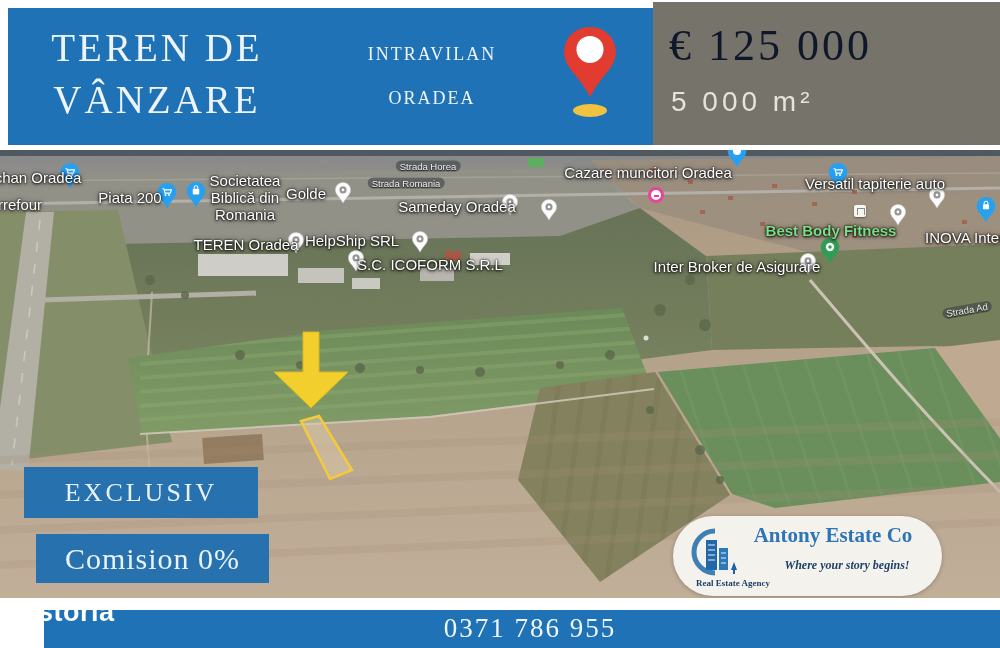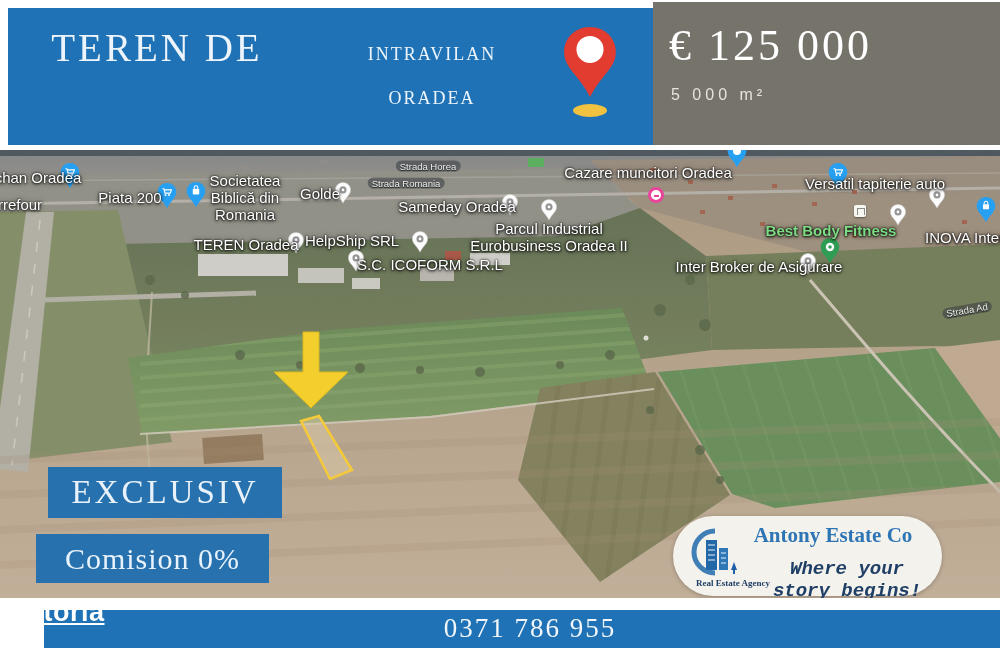--- a/index.html
+++ b/index.html
@@ -14,22 +14,22 @@
   .banner-sub{position:absolute;left:318px;top:24px;width:212px;height:92px;
     font-family:"Liberation Serif",serif;color:#edf4fb;font-size:18px;line-height:44px;
     letter-spacing:2px;text-align:center;}
   .banner-pin{position:absolute;left:553px;top:14px;width:58px;height:80px;}
   .banner-pin-shadow{position:absolute;left:565px;top:96px;width:34px;height:13px;
     border-radius:50%;background:#f0c23f;}
 
   
   .price-box{position:absolute;left:653px;top:2px;width:347px;height:143px;background:#75736a;}
   .price-amount{position:absolute;left:16px;top:18px;font-family:"Liberation Serif",serif;
-    color:#ffffff;font-size:44px;letter-spacing:3px;}
-  .price-area{position:absolute;left:18px;top:84px;color:#e6e4db;font-size:16px;
+    color:#0f172a;font-size:44px;letter-spacing:3px;}
+  .price-area{position:absolute;left:18px;top:84px;color:#e6e4db;font-size:28px;
     font-weight:300;letter-spacing:4px;}
 
   
   .map{position:absolute;left:0;top:150px;width:1000px;height:448px;overflow:hidden;background:#9b8e7c;}
   .map svg.terrain{position:absolute;left:0;top:0;}
   .overlay-svg{position:absolute;left:0;top:0;pointer-events:none;}
 
   .mlabel{position:absolute;transform:translate(-50%,-50%);white-space:nowrap;text-align:center;
     font-size:15px;color:#ffffff;z-index:4;
     text-shadow:0 0 2px rgba(0,0,0,.95),0 1px 3px rgba(0,0,0,.85),0 0 5px rgba(0,0,0,.6);}
@@ -42,54 +42,55 @@
     background:#ffffff;border:3px solid #e9459a;border-radius:50%;box-sizing:border-box;}
   .pink-poi span{position:absolute;left:3px;top:4.5px;width:5px;height:2.5px;background:#e9459a;}
   .sq-poi{position:absolute;transform:translate(-50%,-50%);width:12px;height:12px;z-index:3;
     background:#f6f6f3;border-radius:2px;box-shadow:0 1px 2px rgba(0,0,0,.4);}
   .sq-poi span{position:absolute;left:2.5px;top:3px;width:6.5px;height:5.5px;
     border:1.5px solid #8b8b88;border-bottom:none;}
 
   
   .ribbon{position:absolute;background:#2671ae;color:#e9f2fa;z-index:6;
     font-family:"Liberation Serif",serif;text-align:center;}
-  .ribbon.exclusiv{left:48px;top:467px;width:234px;height:51px;font-size:33px;
+  .ribbon.exclusiv{left:24px;top:467px;width:234px;height:51px;font-size:26px;
     line-height:51px;letter-spacing:3px;}
   .ribbon.comision{left:36px;top:534px;width:233px;height:49px;font-size:30px;
     line-height:49px;letter-spacing:1px;}
 
   
   .agency{position:absolute;left:673px;top:516px;width:269px;height:80px;z-index:6;
     background:#f4f2ec;border-radius:40px;box-shadow:0 1px 4px rgba(0,0,0,.25);}
   .agency-name{position:absolute;left:60px;top:7px;width:200px;text-align:center;
     font-family:"Liberation Serif",serif;font-weight:bold;font-size:21px;color:#2e75b6;}
   .agency-tagline{position:absolute;left:88px;top:42px;width:172px;text-align:center;
-    font-family:Liberation Mono, monospace;font-style:italic;font-weight:bold;
-    font-size:19px;color:#1f3f66;}
+    font-family:Liberation Serif, serif;font-style:italic;font-weight:bold;
+    font-size:12px;color:#1f3f66;}
   .agency-label{position:absolute;left:10px;top:62px;width:100px;text-align:center;
     font-family:"Liberation Serif",serif;font-weight:bold;font-size:9px;color:#1f3f66;}
   .agency-logo{position:absolute;left:16px;top:12px;}
 
   
   .footer-gap{position:absolute;left:0;top:598px;width:1000px;height:12px;background:#ffffff;z-index:7;}
   .footer-bar{position:absolute;left:0;top:610px;width:1000px;height:38px;background:#1e72b5;z-index:7;margin-left:44px;}
   .footer-phone{position:absolute;left:0;right:28px;top:0;height:38px;line-height:36px;
     text-align:center;font-family:"Liberation Serif",serif;font-size:27px;
     letter-spacing:2px;color:#f2f6fa;}
-  .storia{position:absolute;left:28px;top:597px;z-index:8;color:#ffffff;
-    font-size:27px;font-weight:800;letter-spacing:.5px;text-decoration:underline;}
+  .storia{position:absolute;left:38px;top:597px;z-index:8;color:#ffffff;
+    font-size:27px;font-weight:800;letter-spacing:.5px;}
 </style>
 </head>
 <body>
 
 <div class="page">
 
   <div class="banner">
     <div class="banner-title">
       <div>TEREN DE</div>
+      <div>VÂNZARE</div>
     </div>
     <div class="banner-sub">
       <div>INTRAVILAN</div>
       <div>ORADEA</div>
     </div>
     <div class="banner-pin-shadow"></div>
     <svg class="banner-pin" viewBox="0 0 24 32">
       <path d="M12 1.5C5.9 1.5 1.3 6.1 1.3 11.9c0 4.3 2.5 7 5.1 10.2 2 2.4 3.9 5 5.6 8.4 1.7-3.4 3.6-6 5.6-8.4 2.6-3.2 5.1-5.9 5.1-10.2C22.7 6.1 18.1 1.5 12 1.5Z" fill="#e23c31"></path>
       <circle cx="12" cy="10.8" r="5.6" fill="#ffffff"></circle>
     </svg>
@@ -340,33 +341,32 @@
         <span></span>
       </div>
     <div class="sq-poi" style="left:860px;top:61px">
         <span></span>
       </div>
 
     <div class="mlabel" style="left:38px;top:27px">chan Oradea</div>
     <div class="mlabel" style="left:20px;top:54px">rrefour</div>
     <div class="mlabel" style="left:130px;top:47px">Piata 200</div>
     <div class="mlabel wrap" style="left:245px;top:47px;width:96px">Societatea Biblică din Romania</div>
-    <div class="mlabel" style="left:320px;top:43px">Golde</div>
+    <div class="mlabel" style="left:306px;top:43px">Golde</div>
     <div class="mlabel road" style="left:428px;top:16px">Strada Horea</div>
     <div class="mlabel road" style="left:406px;top:33px">Strada Romania</div>
     <div class="mlabel" style="left:457px;top:56px">Sameday Oradea</div>
     <div class="mlabel" style="left:246px;top:94px">TEREN Oradea</div>
     <div class="mlabel" style="left:352px;top:90px">HelpShip SRL</div>
     <div class="mlabel" style="left:430px;top:114px">S.C. ICOFORM S.R.L</div>
-    <div class="mlabel wrap" style="left:549px;top:87px;width:170px">Parcul Industrial Eurobusiness Oradea II</div>
     <div class="mlabel" style="left:648px;top:22px">Cazare muncitori Oradea</div>
     <div class="mlabel" style="left:875px;top:33px">Versatil tapiterie auto</div>
     <div class="mlabel green" style="left:831px;top:80px">Best Body Fitness</div>
     <div class="mlabel" style="left:975px;top:87px">INOVA Internat</div>
-    <div class="mlabel" style="left:759px;top:116px">Inter Broker de Asigurare</div>
+    <div class="mlabel" style="left:737px;top:116px">Inter Broker de Asigurare</div>
     <div class="mlabel road" style="left:967px;top:160px;transform:translate(-50%,-50%) rotate(-10deg)">Strada Ad</div>
   </div>
 
   <div class="ribbon exclusiv">EXCLUSIV</div>
   <div class="ribbon comision">Comision 0%</div>
 
   <div class="agency">
     <svg class="agency-logo" width="48" height="48" viewBox="0 0 48 48">
       <path d="M26 3 A21 21 0 1 0 26 45" fill="none" stroke="#3f7fb5" stroke-width="5"></path>
       <rect x="17" y="12" width="11" height="30" fill="#2268a8"></rect>

